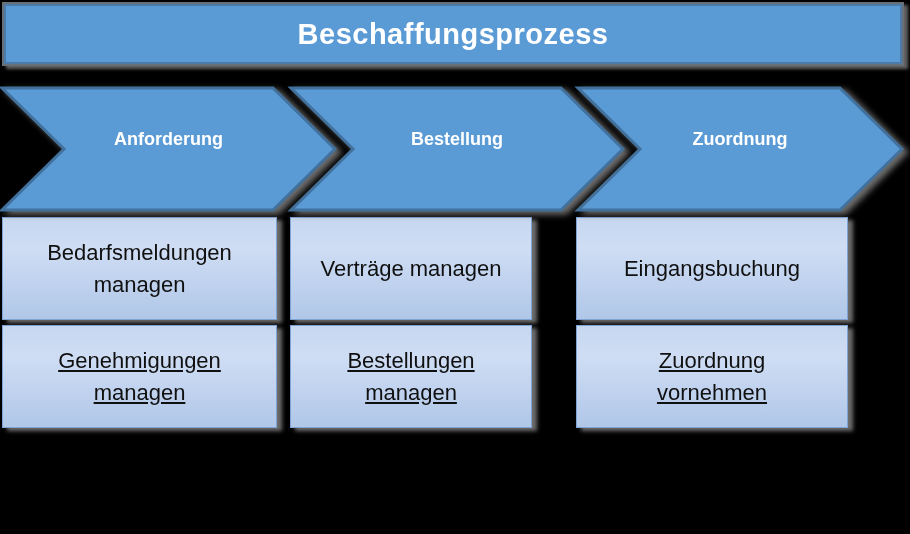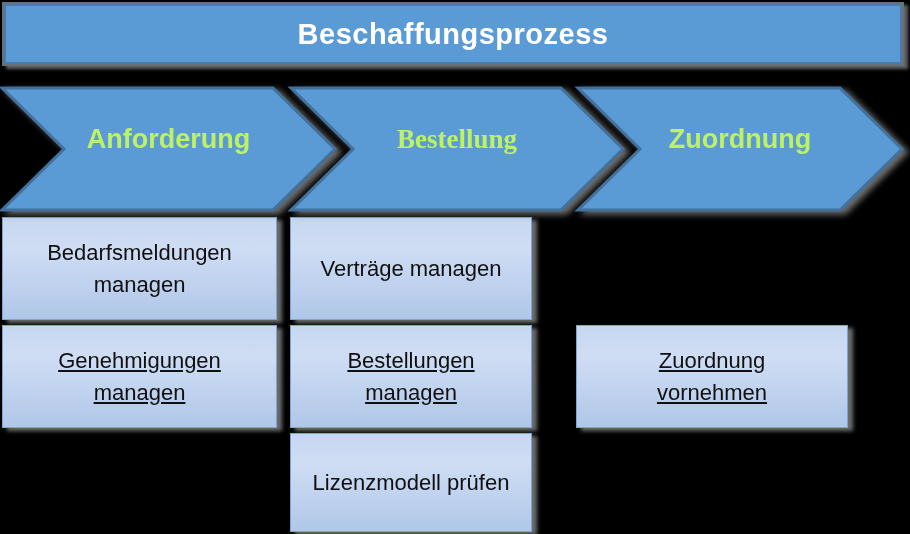--- a/index.html
+++ b/index.html
@@ -50,22 +50,22 @@
     stroke: #41719c;
     stroke-width: 3;
   }
   .stage-label {
     position: absolute;
     top: 88px;
     height: 102px;
     display: flex;
     align-items: center;
     justify-content: center;
-    color: #bef264;
-    font-size: 27px;
+    color: #ffffff;
+    font-size: 18px;
     font-weight: bold;
     pointer-events: none;
   }
   .z1 { z-index: 13; }
   .z2 { z-index: 12; }
   .z3 { z-index: 11; }
   .zl1 { z-index: 16; }
   .zl2 { z-index: 15; }
   .zl3 { z-index: 14; }
 
@@ -106,33 +106,33 @@
   </div>
 
   <svg class="stage-svg z1" style="left:2px; width:333px;" viewBox="0 0 333 122" aria-hidden="true">
     <polygon points="0,0 271,0 333,61 271,122 0,122 62,61"></polygon>
   </svg>
   <div class="stage-label zl1" style="left:2px; width:333px;">Anforderung</div>
 
   <svg class="stage-svg z2" style="left:291px; width:332px;" viewBox="0 0 332 122" aria-hidden="true">
     <polygon points="0,0 270,0 332,61 270,122 0,122 62,61"></polygon>
   </svg>
-  <div class="stage-label zl2" style="left:291px; width:332px;font-family:Liberation Serif, serif;">Bestellung</div>
+  <div class="stage-label zl2" style="left:291px; width:332px;">Bestellung</div>
 
   <svg class="stage-svg z3" style="left:578px; width:324px;" viewBox="0 0 324 122" aria-hidden="true">
     <polygon points="0,0 262,0 324,61 262,122 0,122 62,61"></polygon>
   </svg>
   <div class="stage-label zl3" style="left:578px; width:324px;">Zuordnung</div>
 
   <div class="step c1 r1">Bedarfsmeldungen
 managen</div>
   <div class="step c1 r2">Genehmigungen
 managen</div>
 
   <div class="step c2 r1">Verträge managen</div>
   <div class="step c2 r2">Bestellungen
 managen</div>
-  <div class="step c2 r3">Lizenzmodell prüfen</div>
 
+  <div class="step c3 r1">Eingangsbuchung</div>
   <div class="step c3 r2">Zuordnung
 vornehmen</div>
 
 </div>
 
 </body></html>

